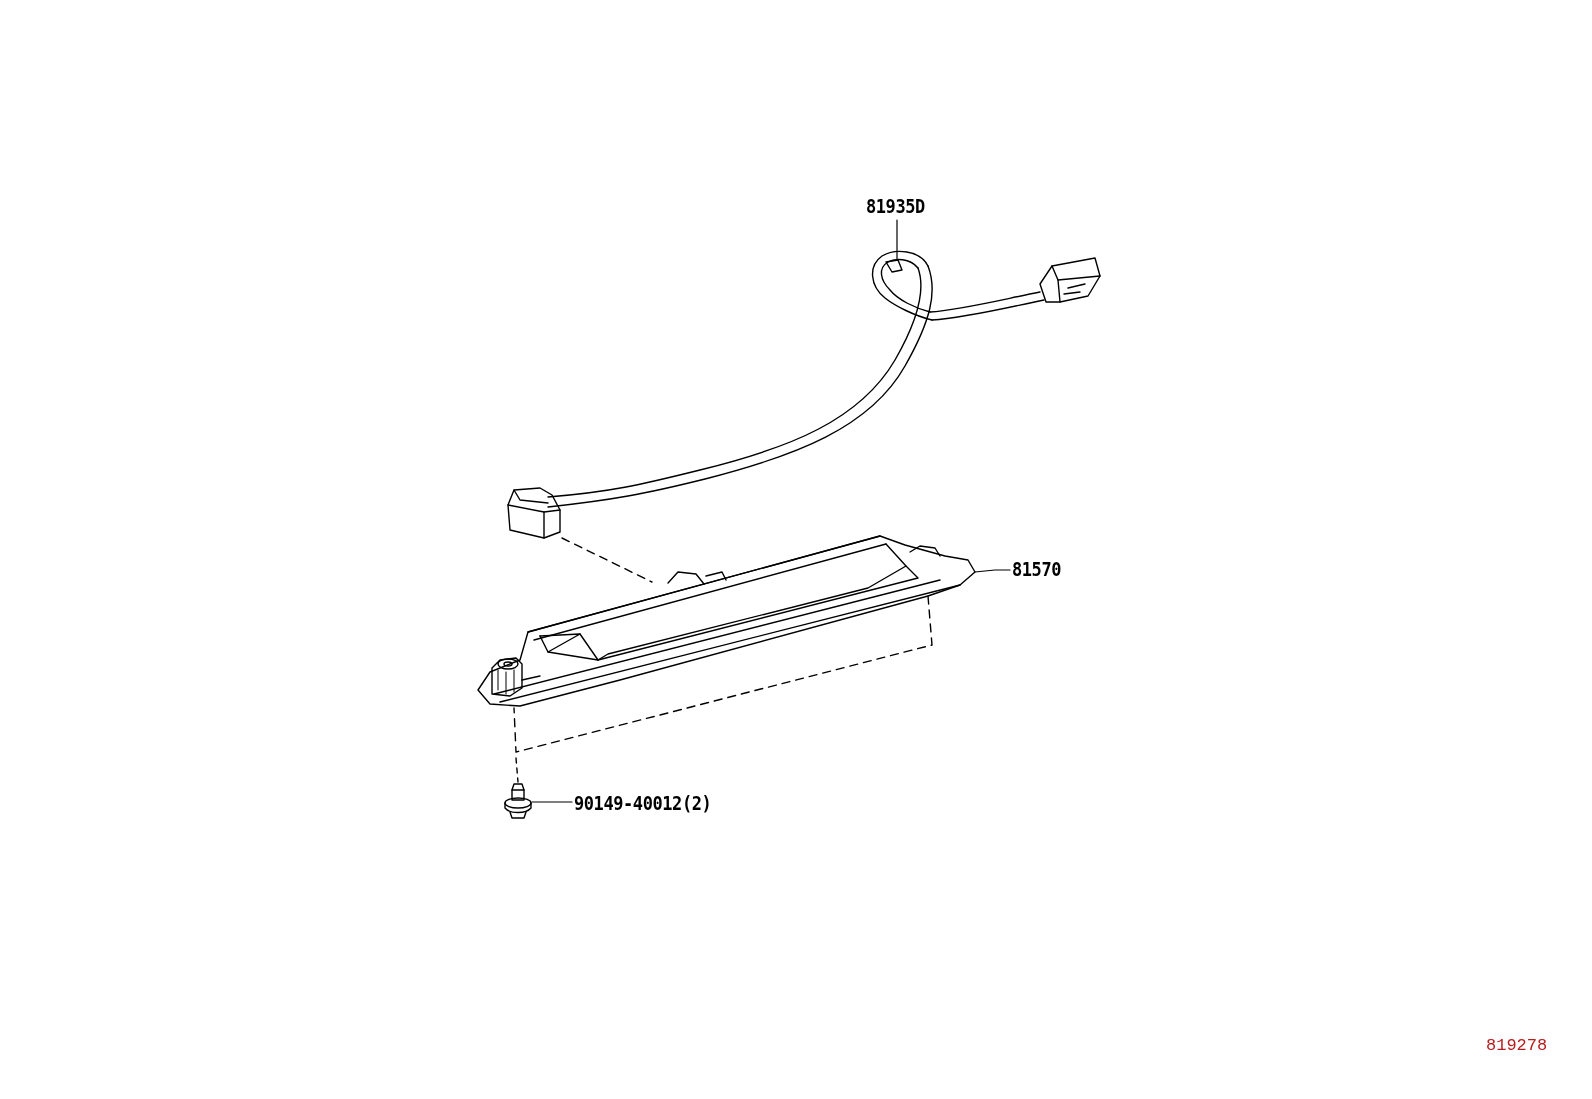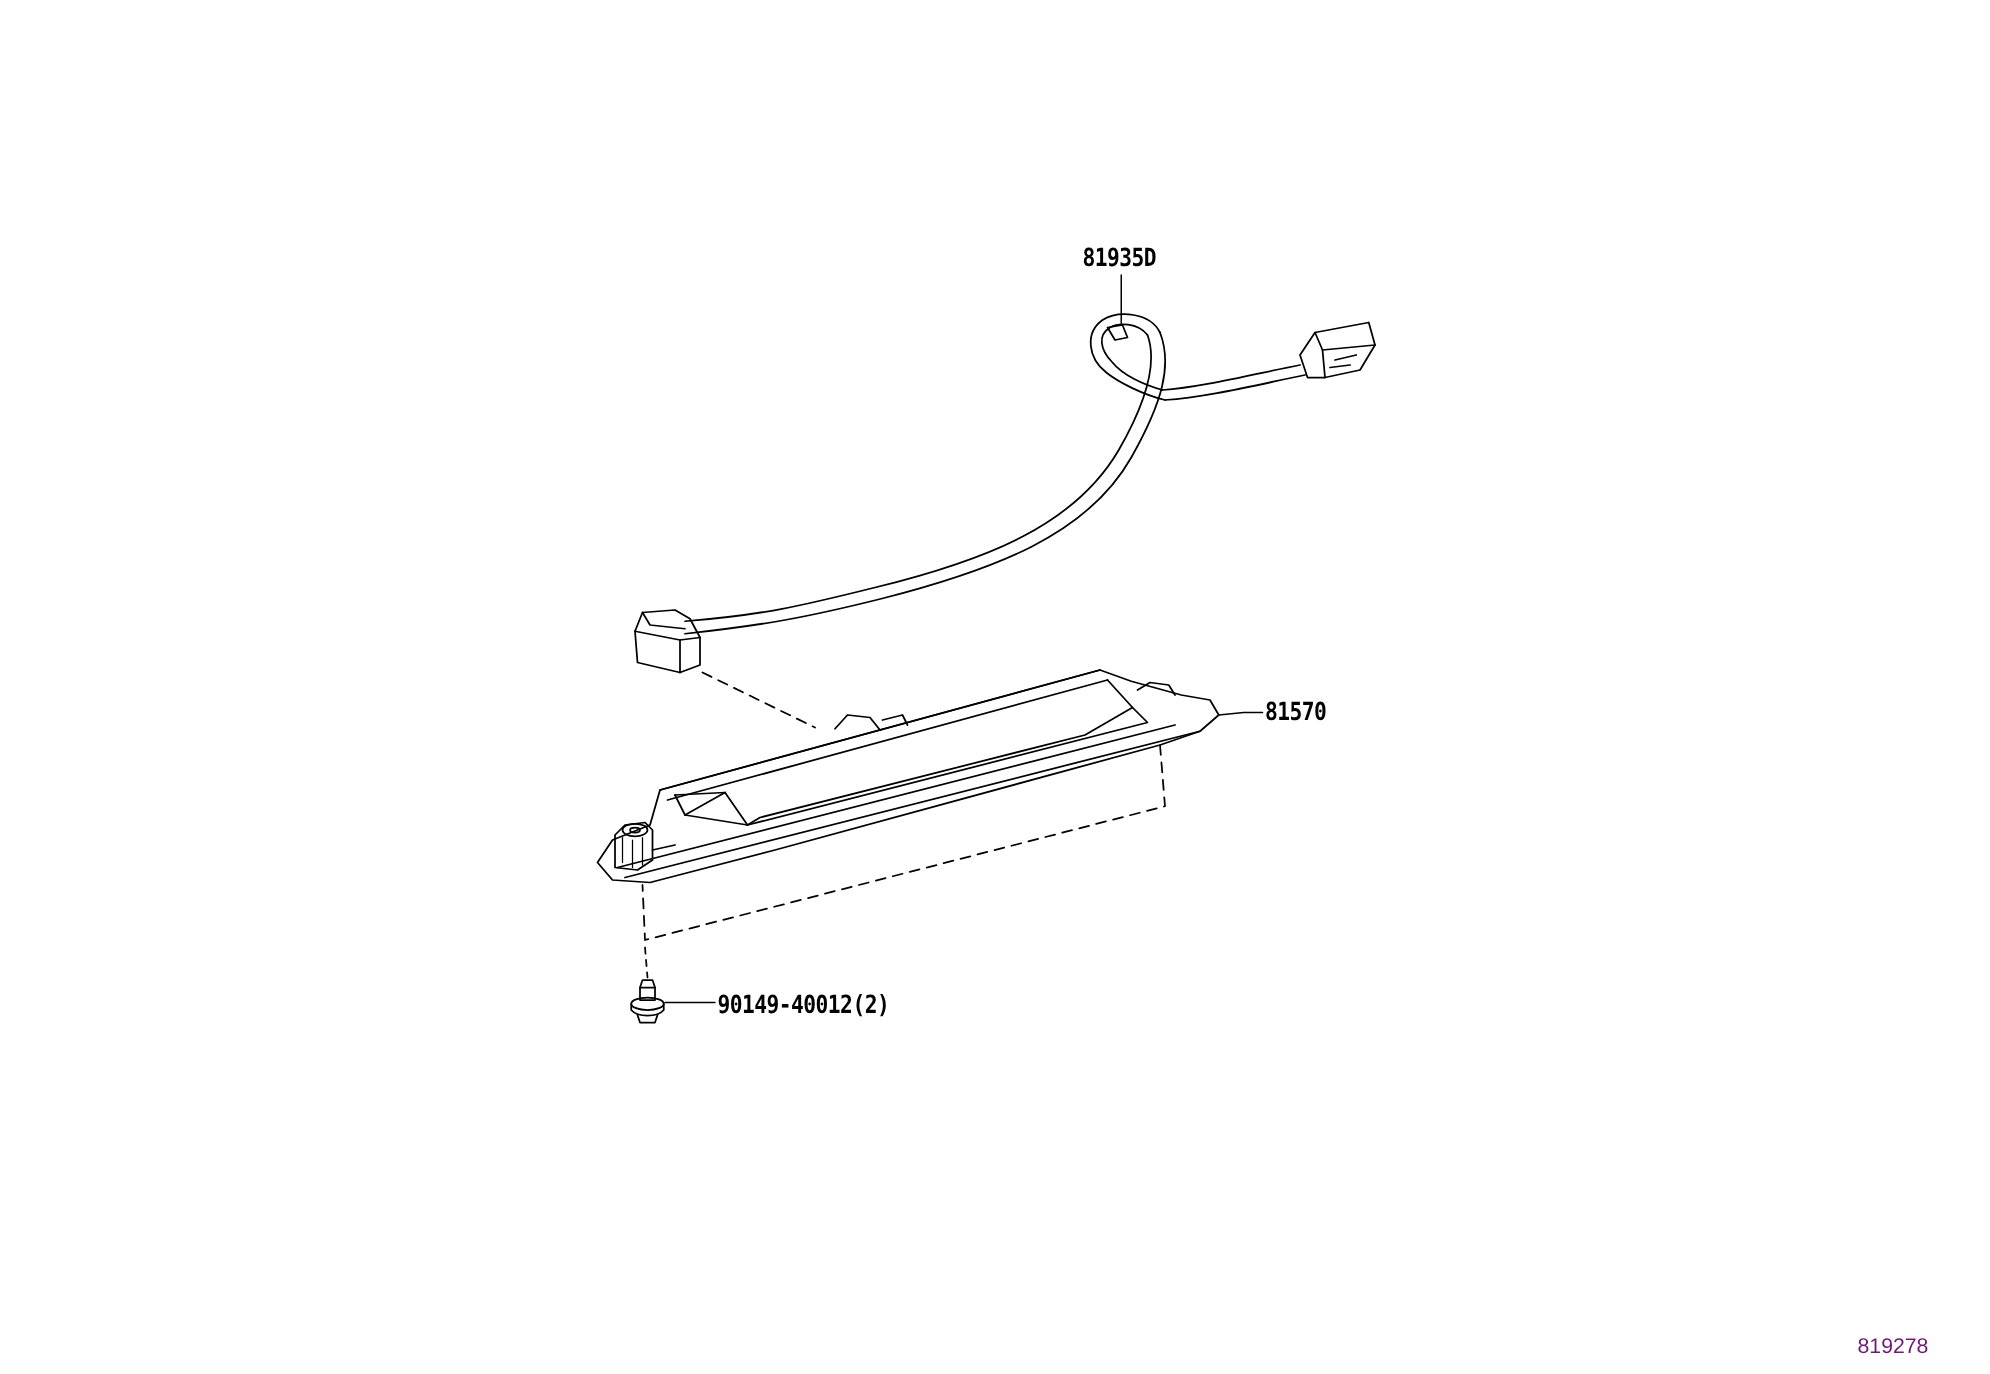--- a/index.html
+++ b/index.html
@@ -11,24 +11,23 @@
     font-weight: bold;
     font-size: 20px;
     color: #000;
     letter-spacing: -0.5px;
     white-space: nowrap;
     transform: scaleX(0.85);
     transform-origin: left top;
   }
   .figno {
     position: absolute;
-    font-family: Liberation Sans, sans-serif;
+    font-family: Liberation Mono, monospace;
     font-size: 17px;
-    color: #701a75;
-    margin-top: 31px;
+    color: #b91c1c;
   }
 </style>
 </head>
 <body>
 
 <svg class="diagram" width="1592" height="1099" viewBox="0 0 1592 1099" xmlns="http://www.w3.org/2000/svg" fill="none" stroke="#000" stroke-width="1.4" stroke-linecap="round" stroke-linejoin="round">
 
   <g>
 
     <path d="M548,497 C610,492 640,485 700,470 C790,448 860,420 895,360 C918,320 926,290 918,268"></path>

